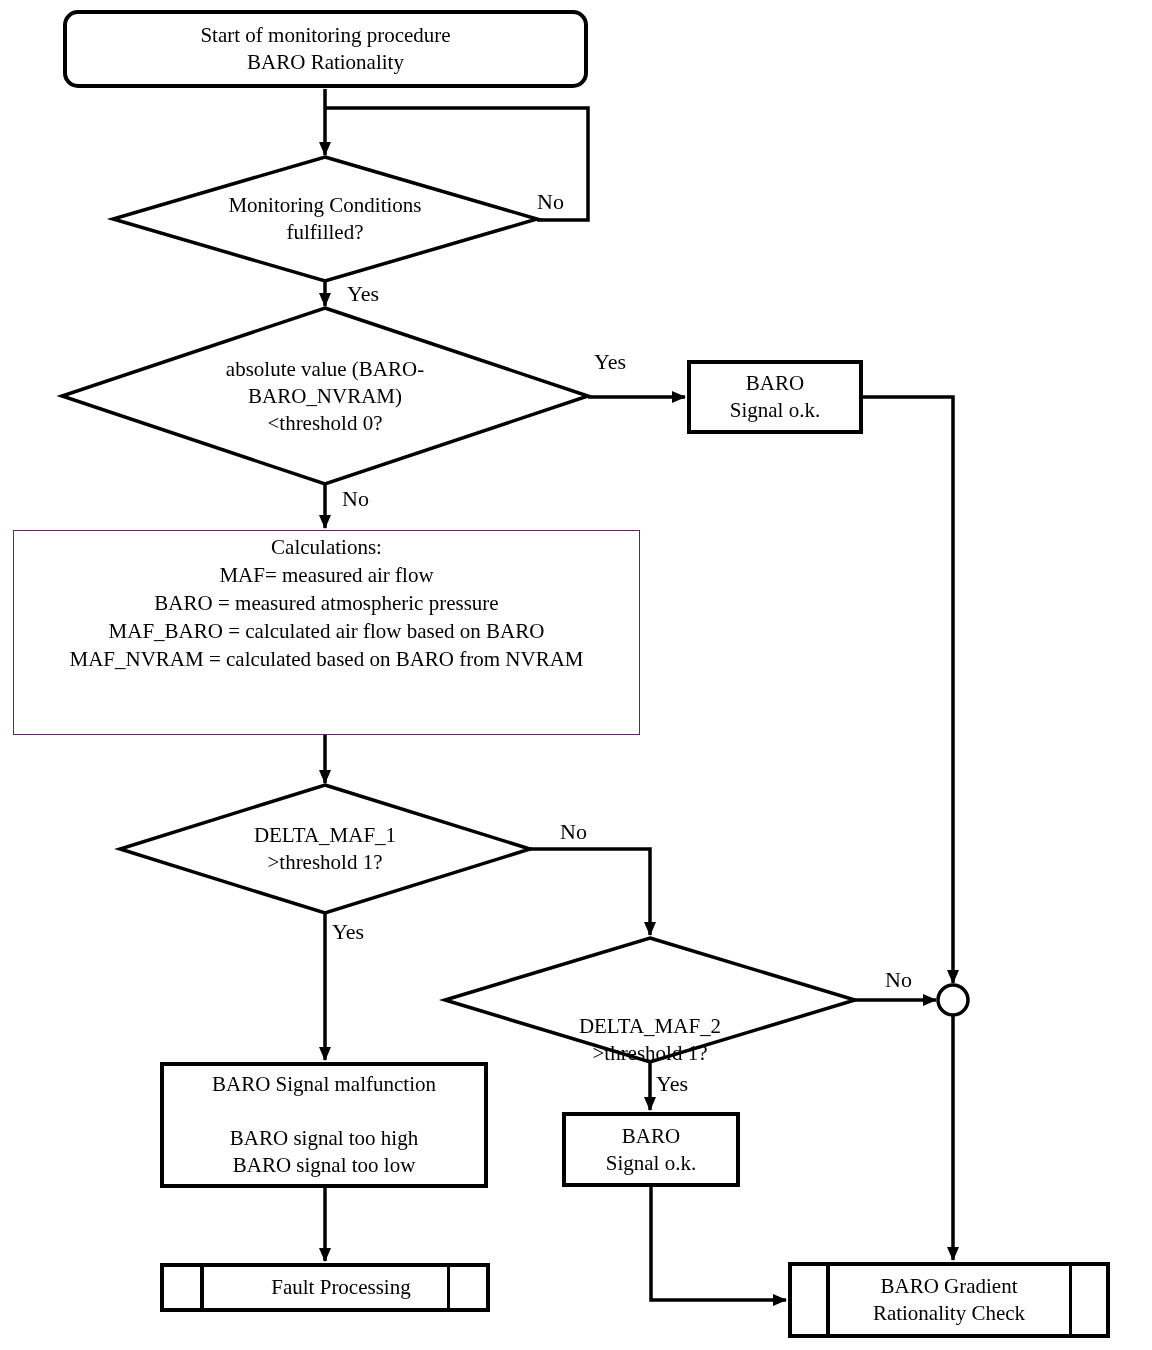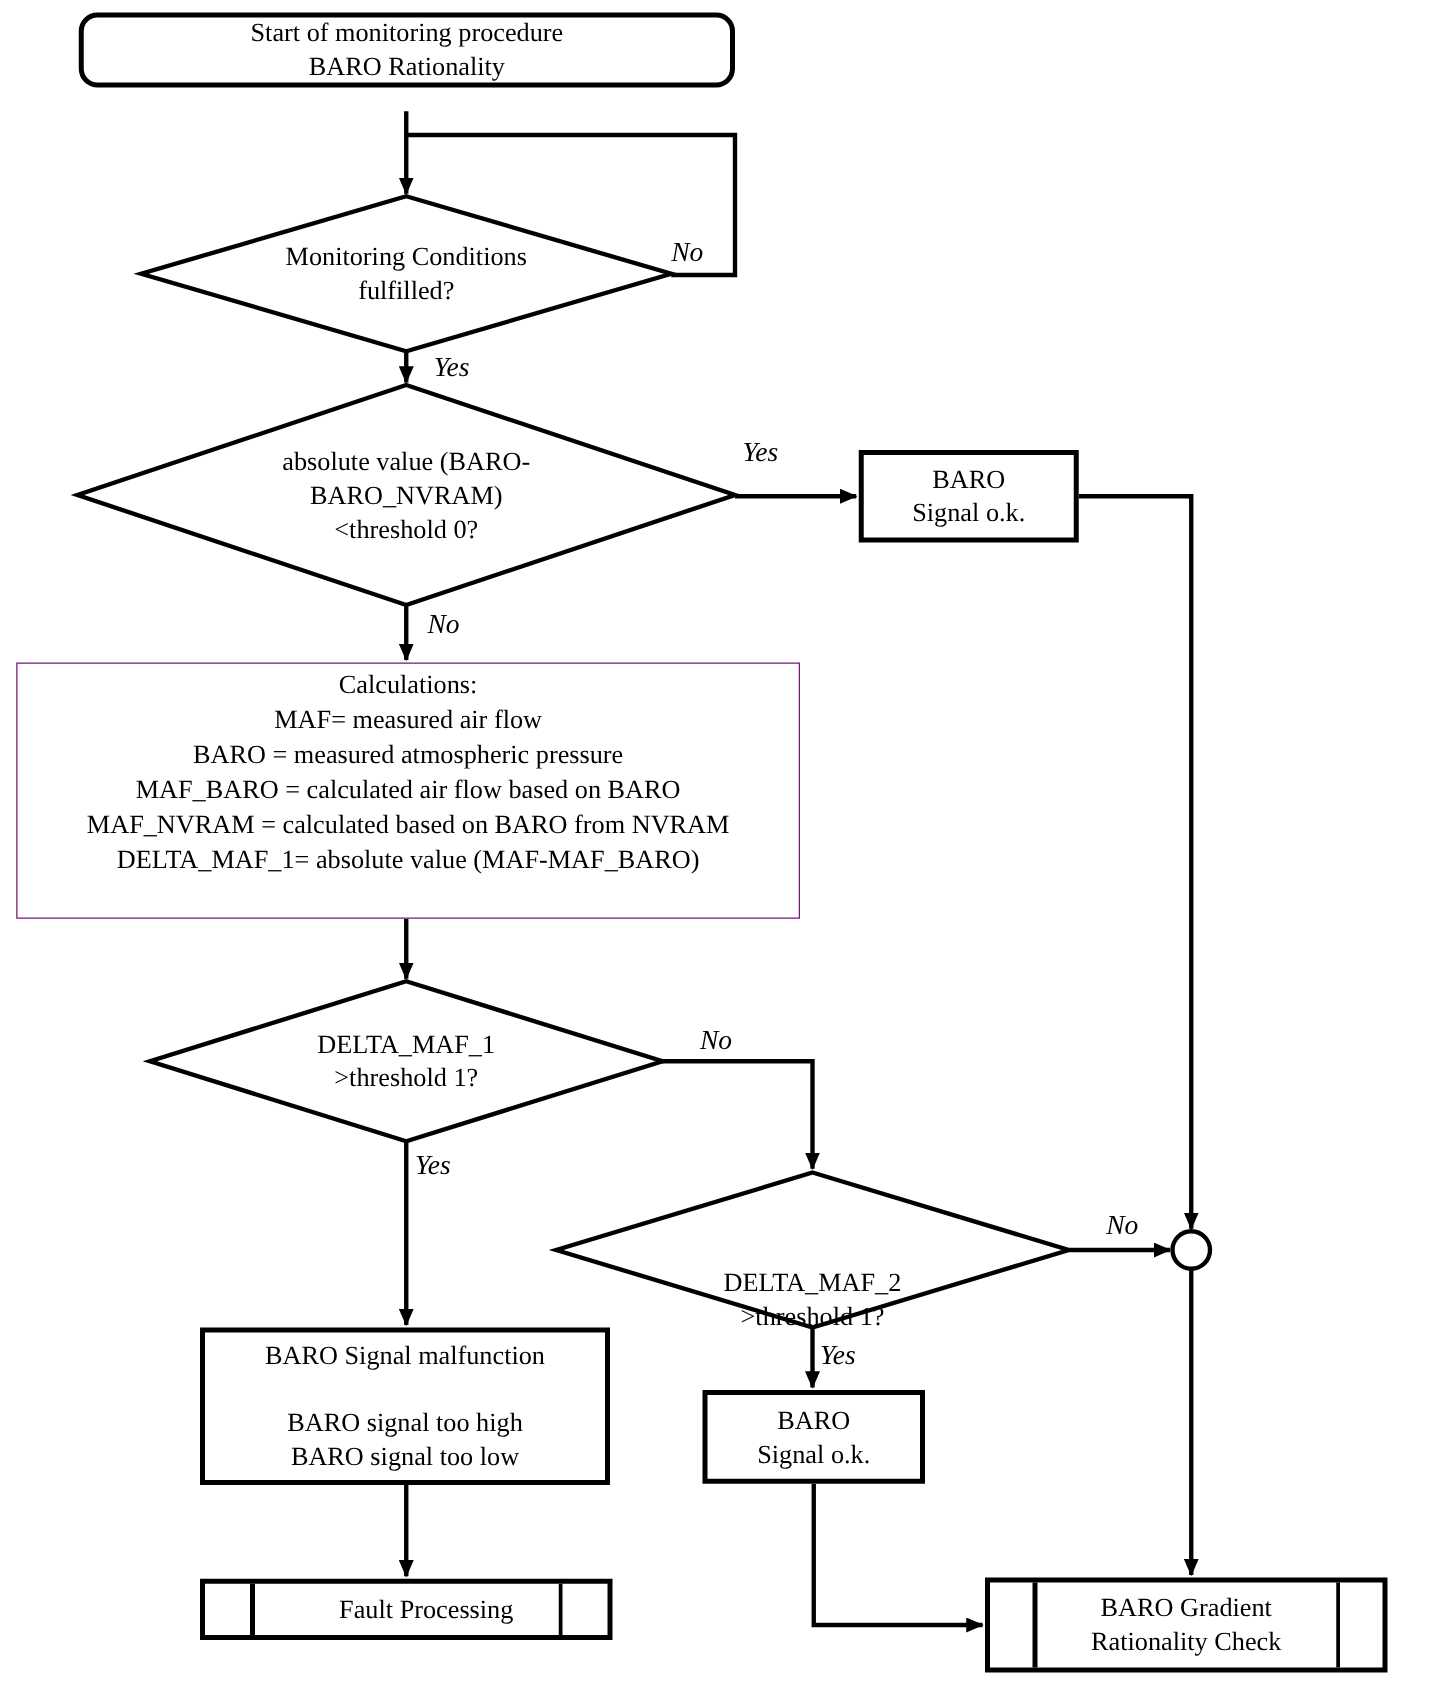--- a/index.html
+++ b/index.html
@@ -37,21 +37,20 @@
     position: absolute;
     text-align: center;
     font-size: 21px;
     line-height: 27px;
   }
   .edge-label {
     position: absolute;
     font-size: 22px;
     line-height: 24px;
     white-space: nowrap;
-    font-style: italic;
   }
   .calc-box {
     position: absolute;
     border: 1px solid #701a75;
     background: #ffffff;
     box-sizing: border-box;
     text-align: center;
     font-size: 21px;
     line-height: 28px;
     padding-top: 2px;
@@ -105,21 +104,21 @@
     <path d="M953,1015 L953,1260" marker-end="url(#arrow)"></path>
 
     <polygon class="diamond" points="325,157 537,219 325,281 113,219"></polygon>
     <polygon class="diamond" points="325,308 588,396 325,484 62,396"></polygon>
     <polygon class="diamond" points="325,785 530,849 325,913 120,849"></polygon>
     <polygon class="diamond" points="650,938 855,1000 650,1062 445,1000"></polygon>
 
     <circle class="connector" cx="953" cy="1000" r="15"></circle>
   </svg>
 
-  <div class="node rounded" style="left:63px; top:10px; width:525px; height:60px;">
+  <div class="node rounded" style="left:63px; top:10px; width:525px; height:78px;">
     <div>Start of monitoring procedure</div>
     <div>BARO Rationality</div>
   </div>
 
   <div class="dtext" style="left:155px; top:192px; width:340px;">
     <div>Monitoring Conditions</div>
     <div>fulfilled?</div>
   </div>
 
   <div class="dtext" style="left:145px; top:356px; width:360px;">
@@ -142,21 +141,20 @@
     <div>BARO</div>
     <div>Signal o.k.</div>
   </div>
 
   <div class="calc-box" style="left:13px; top:530px; width:627px; height:205px;">
     <div>Calculations:</div>
     <div>MAF= measured air flow</div>
     <div>BARO = measured atmospheric pressure</div>
     <div>MAF_BARO = calculated air flow based on BARO</div>
     <div>MAF_NVRAM = calculated based on BARO from NVRAM</div>
-    <div>DELTA_MAF_1= absolute value (MAF-MAF_BARO)</div>
   </div>
 
   <div class="node" style="left:160px; top:1062px; width:328px; height:126px;">
     <div>BARO Signal malfunction</div>
     <div class="malf-gap"></div>
     <div>BARO signal too high</div>
     <div>BARO signal too low</div>
   </div>
 
   <div class="node" style="left:562px; top:1112px; width:178px; height:75px;">

